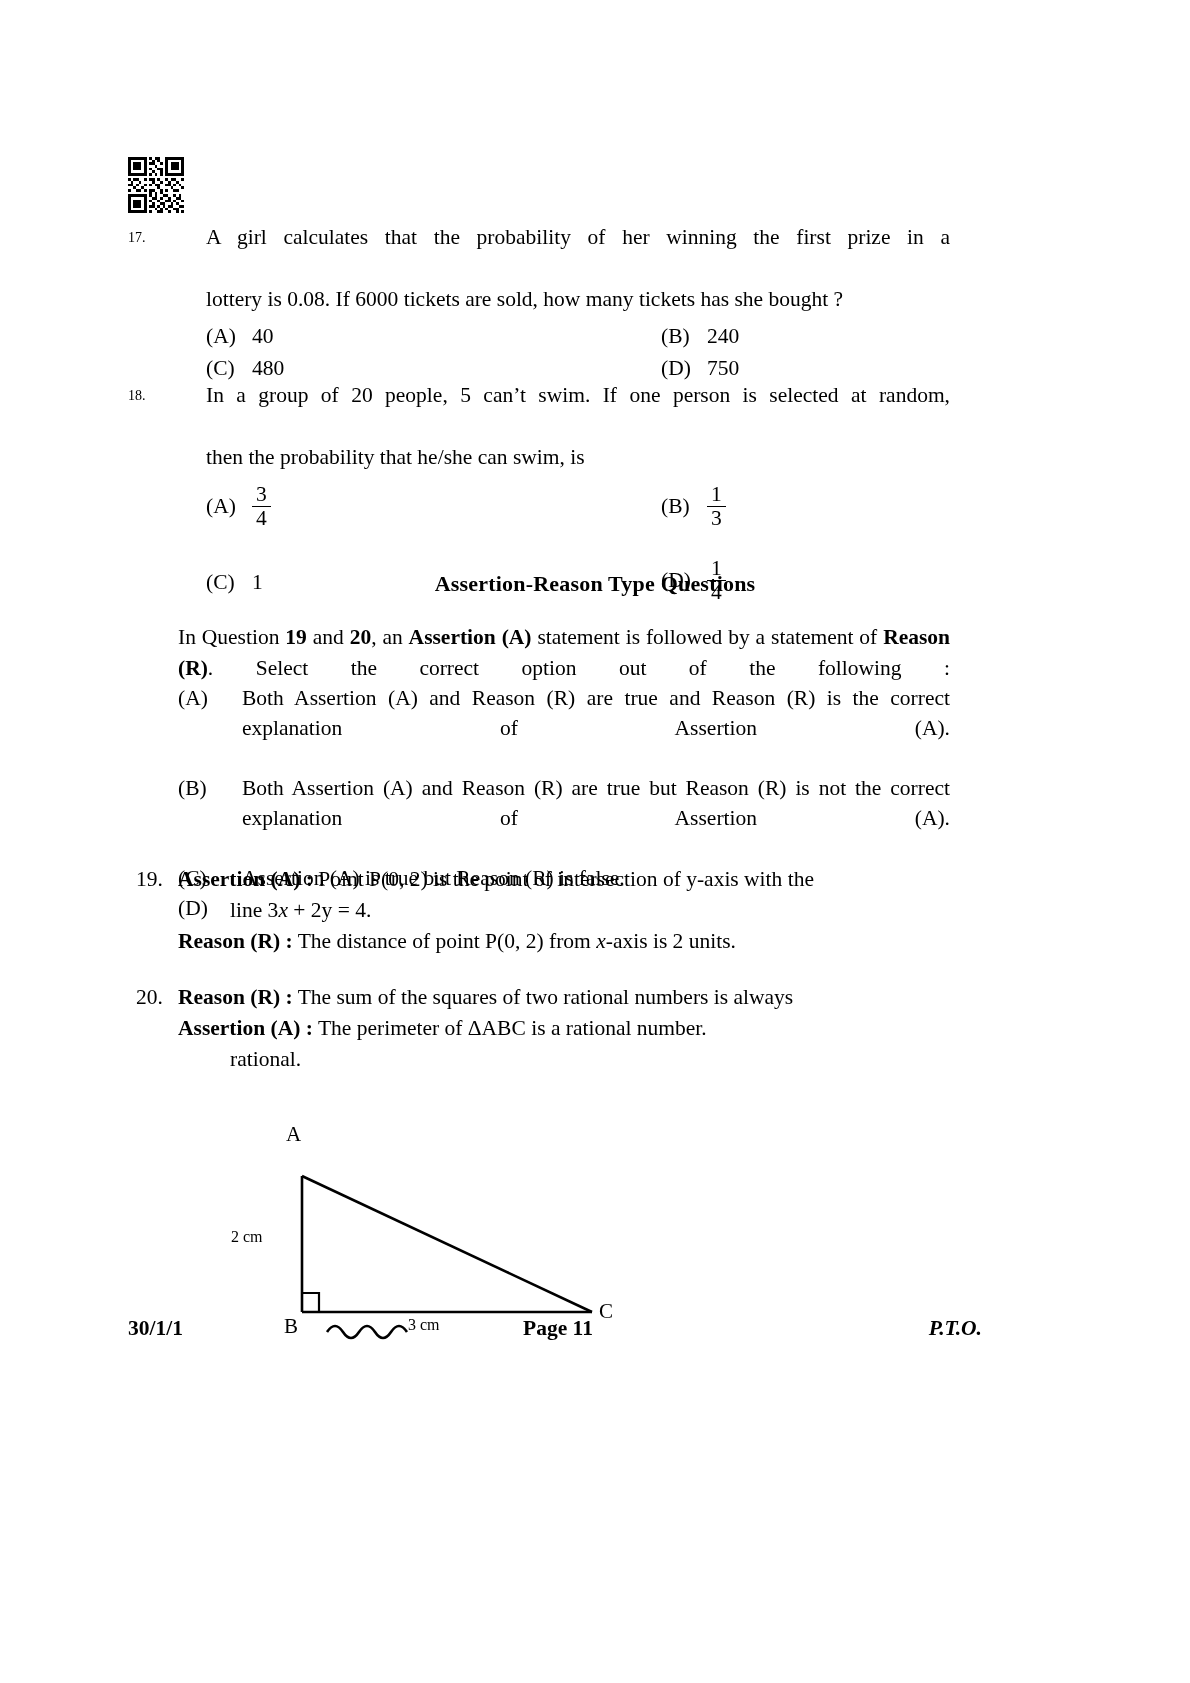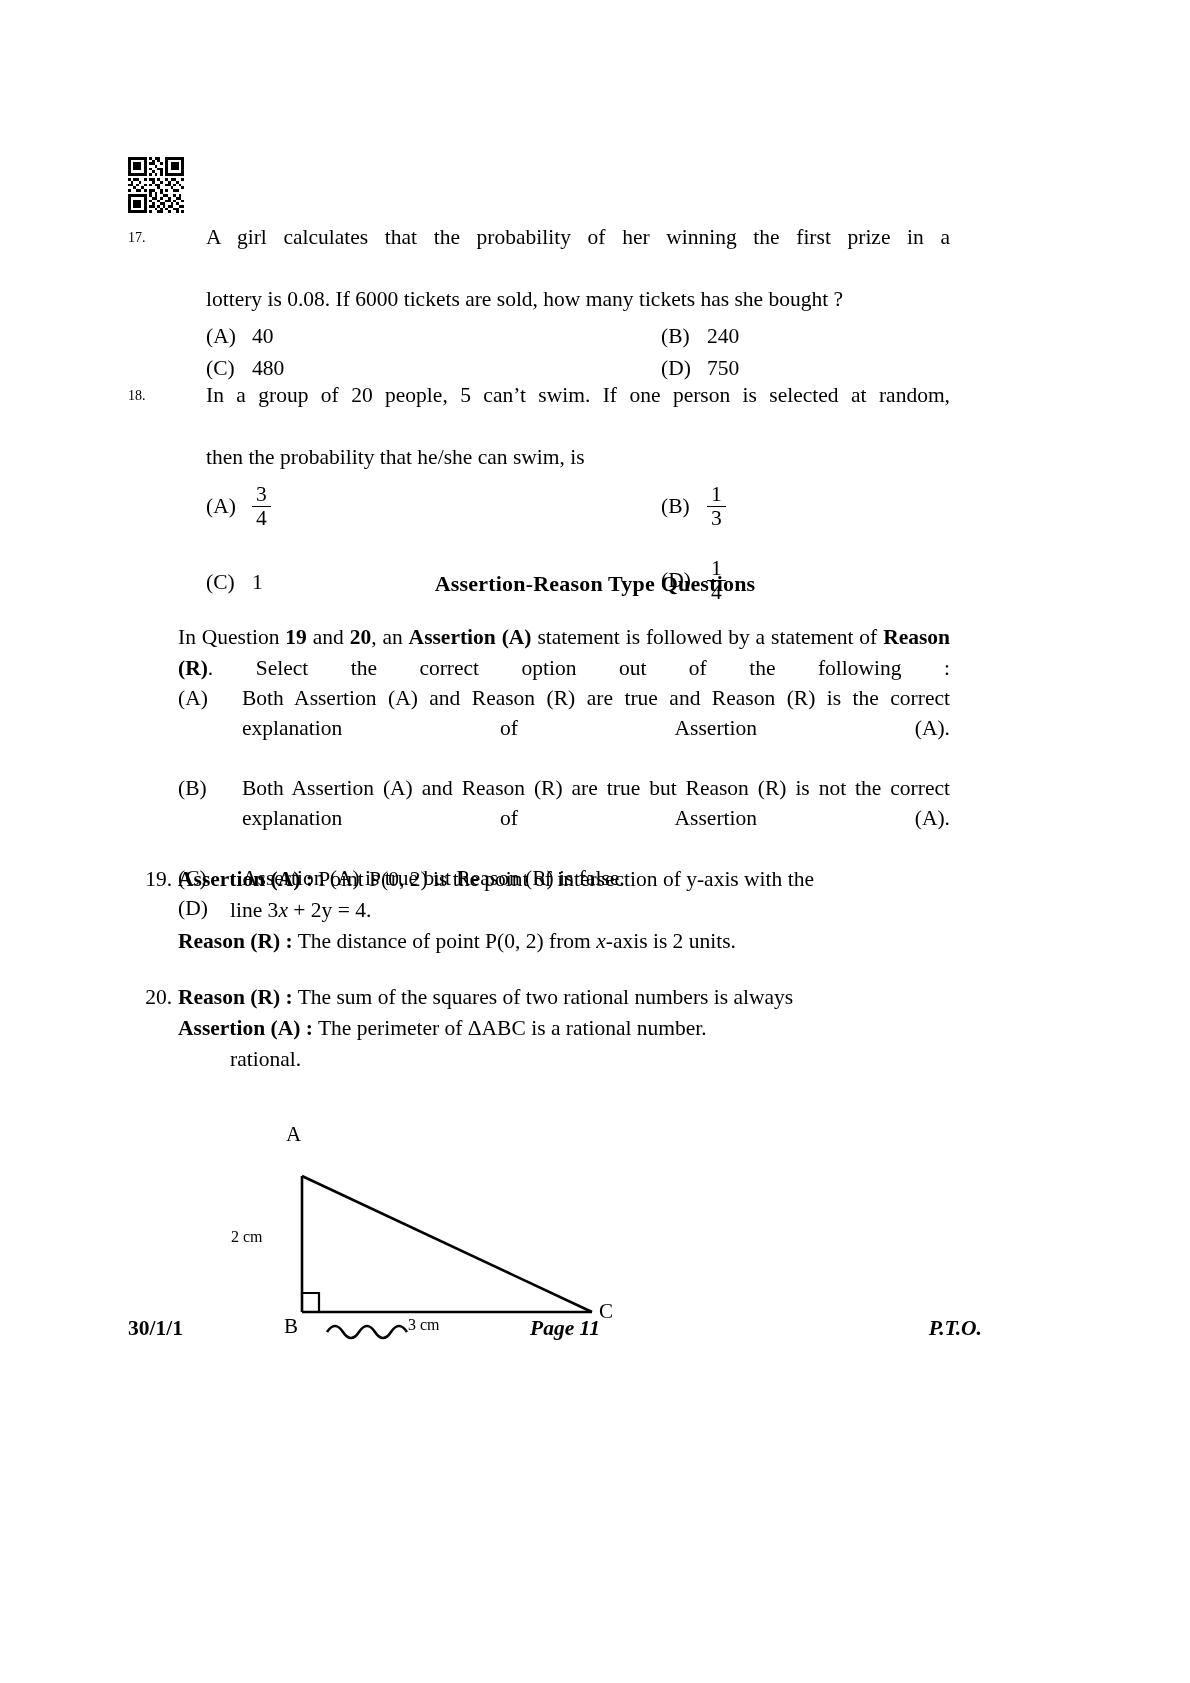--- a/index.html
+++ b/index.html
@@ -156,23 +156,22 @@
   
   .arq {
     position: absolute;
     left: 128px;
     width: 822px;
     font-size: 21.5px;
     line-height: 31px;
   }
   .arq .num {
     position: absolute;
-    left: 0; top: 0;
+    left: 8px; top: 0;
     width: 44px;
-    text-align: right;
   }
   .arq .content { margin-left: 50px; }
   .arq .indent  { padding-left: 52px; }
   b, strong { font-weight: bold; }
   i, em { font-style: italic; }
 
   
   .figure {
     position: absolute;
     left: 200px;
@@ -192,23 +191,22 @@
     font-size: 21.5px;
     font-weight: bold;
   }
   .footer .f-left {
     position: absolute; left: 0; top: 0;
   }
   .footer .f-wave {
     position: absolute; left: 195px; top: 2px;
   }
   .footer .f-center {
-    position: absolute; left: 10px; top: 0; width: 854px;
+    position: absolute; left: 3px; top: 0; width: 854px;
     text-align: center;
-    font-style: italic;
   }
   .footer .f-right {
     position: absolute; right: 0; top: 0;
     font-style: italic;
   }
 </style>
 </head>
 <body>
 
 <div class="page">

